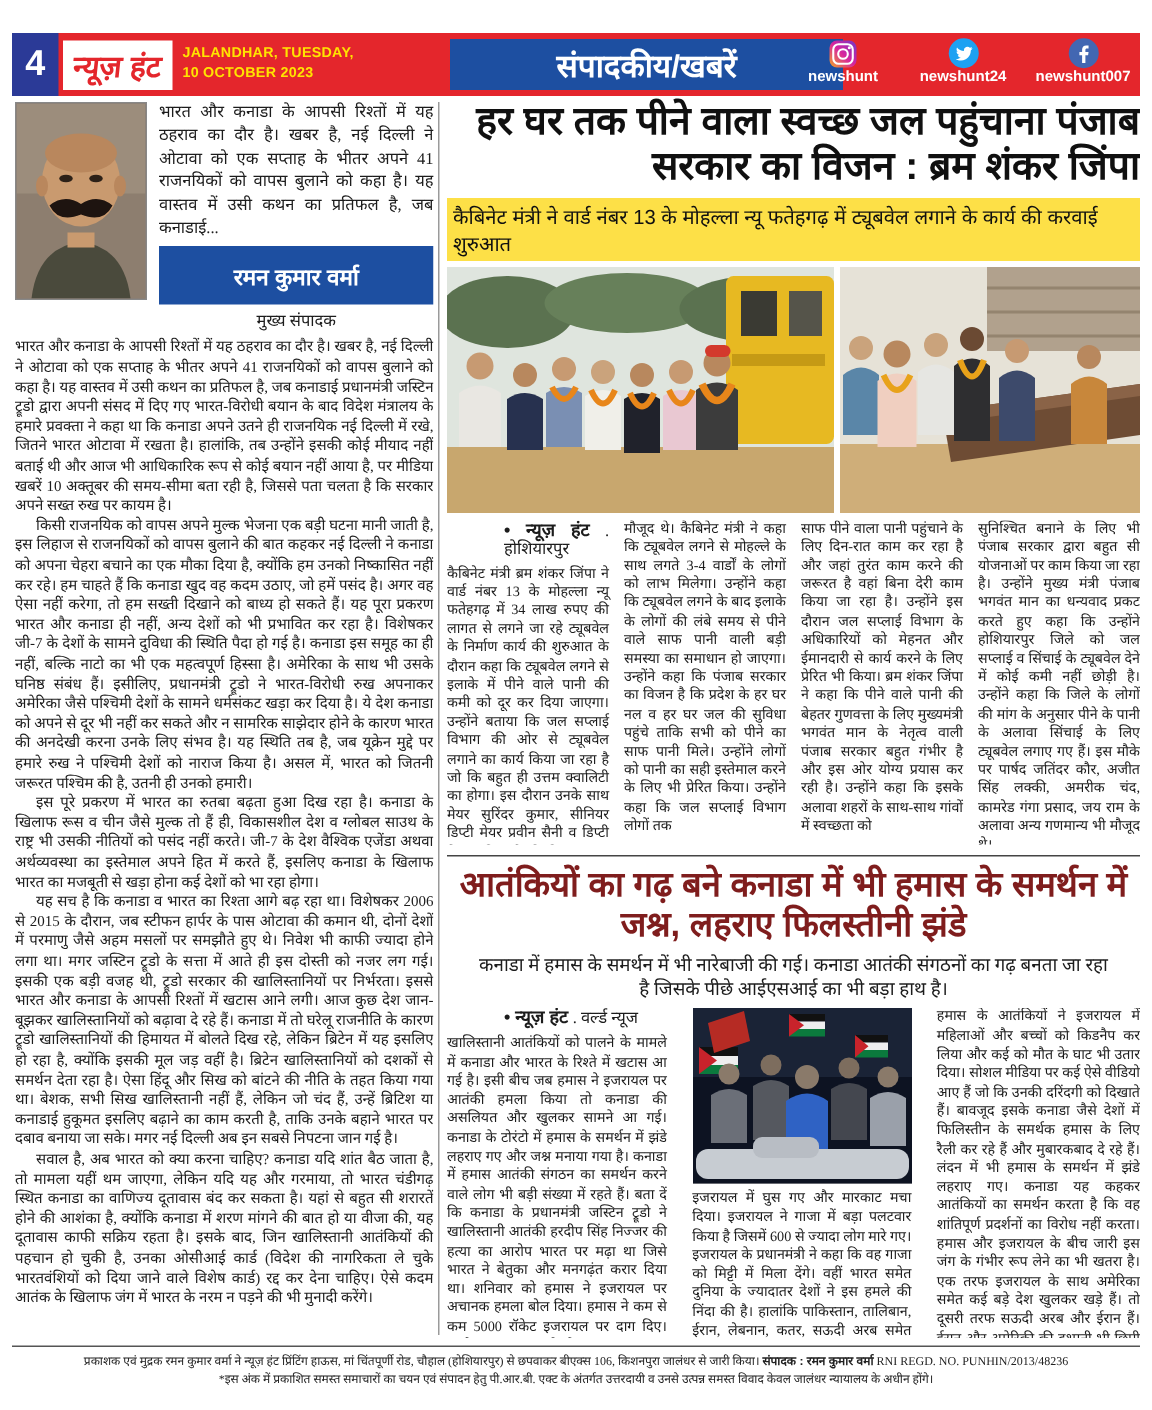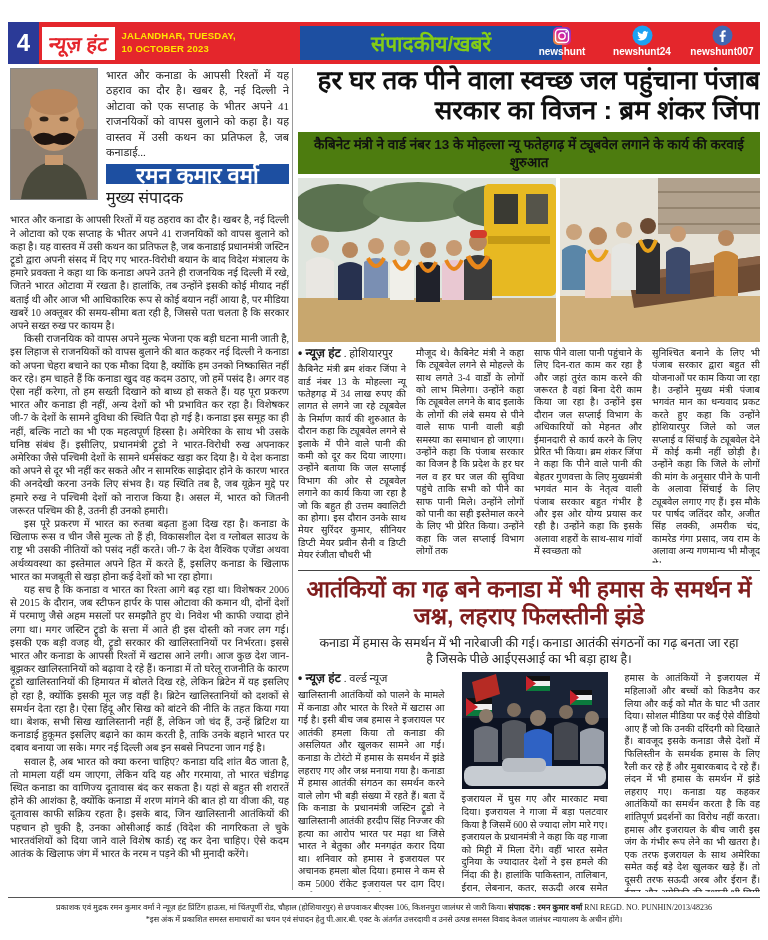--- a/index.html
+++ b/index.html
@@ -26,62 +26,62 @@
   .logo-text {
     color:#e4262c; font-family:"Liberation Sans",sans-serif; font-weight:bold;
     font-size:20px; transform:skewX(-6deg);
   }
   .dateline {
     margin-left:7px; color:#ffe400; font-family:"Liberation Sans",sans-serif;
     font-weight:bold; font-size:9.5px; line-height:1.35; letter-spacing:.2px;
   }
   .section-box {
     position:absolute; left:292px; top:4px; width:262px; height:34px;
-    background:#1d4fa1; color:#84cc16; font-family:"Liberation Sans",sans-serif;
+    background:#1d4fa1; color:#ffffff; font-family:"Liberation Sans",sans-serif;
     font-weight:bold; font-size:21px; display:flex; align-items:center; justify-content:center;
   }
   .social { position:absolute; right:6px; top:2px; display:flex; gap:16px; }
   .social-item { display:flex; flex-direction:column; align-items:center; width:64px; }
   .social-item .glyph { height:22px; display:flex; align-items:flex-end; }
   .social-item .handle {
     color:#fff; font-family:"Liberation Sans",sans-serif; font-weight:bold; font-size:10px;
   }
   
   .left-col { position:absolute; left:10px; top:68px; width:279px; height:824px; overflow:hidden; }
   .vrule { position:absolute; left:292px; top:68px; width:1px; height:822px; background:#9a9a9a; }
   .ed-headline {
     font-family:"Liberation Sans",sans-serif; font-weight:bold; font-size:22px;
     line-height:1.18; text-align:center; color:#111; margin:2px 0 6px 0;
   }
   .author-row { display:flex; gap:8px; }
   .author-photo { width:88px; height:132px; flex:0 0 88px; border:1px solid #888; background:#8a7a6d; }
   .author-right { flex:1; display:flex; flex-direction:column; }
   .ed-intro { font-size:11px; line-height:1.4; text-align:justify; }
   .author-banner {
-    margin-top:4px; background:#1d4fa1; color:#fff; height:20px;
-    font-family:"Liberation Sans",sans-serif; font-weight:bold; font-size:22px;
+    margin-top:4px; background:#1d4fa1; color:#fff; height:39px;
+    font-family:"Liberation Sans",sans-serif; font-weight:bold; font-size:15px;
     display:flex; align-items:center; justify-content:center;text-align:right;
   }
-  .author-title { font-size:16px; margin-top:2px; }
+  .author-title { text-align:center; font-size:11px; margin-top:2px; }
   .ed-body { margin-top:5px; height:646px; overflow:hidden; }
   .ed-body p { font-size:10px; line-height:13.2px; text-align:justify; text-indent:14px; }
   .ed-body p.first { text-indent:0; }
   
   .right-col { position:absolute; left:298px; top:64px; width:462px; height:828px; overflow:hidden; }
   .a1-headline {
     font-family:"Liberation Sans",sans-serif; font-weight:bold; font-size:26px;
     line-height:1.15; text-align:right; color:#101010; margin-top:2px;
   }
   .a1-subhead {
-    margin:6px auto 0 auto; background:#4d7c0f; color:#101010; display:block;
-    font-family:"Liberation Sans",sans-serif; font-weight:bold; font-size:13.5px;
-    text-align:center; padding:3px 4px; width:100%;
+    margin:6px auto 0 auto; background:#fde047; color:#101010; display:block;
+    font-family:"Liberation Sans",sans-serif; font-weight:normal; font-size:13.5px;
+    padding:3px 4px; width:100%;
   }
   .a1-photo { margin-top:4px; width:462px; height:164px; background:#d8d8d2; }
-  .byline { font-weight:bold; font-size:11px; font-family:"Liberation Sans",sans-serif; margin-bottom:4px; }
+  .byline { font-weight:bold; font-size:11px; font-family:"Liberation Sans",sans-serif; margin-bottom:4px;margin-left:38px; }
   .byline .src { font-size:12px; }
   .byline .plc { font-weight:normal; font-family:"Liberation Serif",serif; font-size:11px; }
   .a1-cols { display:flex; gap:10px; margin-top:5px; height:216px; overflow:hidden; }
   .a1-col { width:108px; font-size:9.5px; line-height:12.4px; text-align:justify; }
   .art-divider { border:none; border-top:1.5px solid #444; margin:7px 0 5px 0; }
   .a2-headline {
     font-family:"Liberation Sans",sans-serif; font-weight:bold; font-size:23px;
     line-height:1.2; text-align:center; color:#7f1d1d;
   }
   .a2-subhead { font-size:12.5px; line-height:1.3; text-align:center; margin:4px 18px 5px 18px; }

